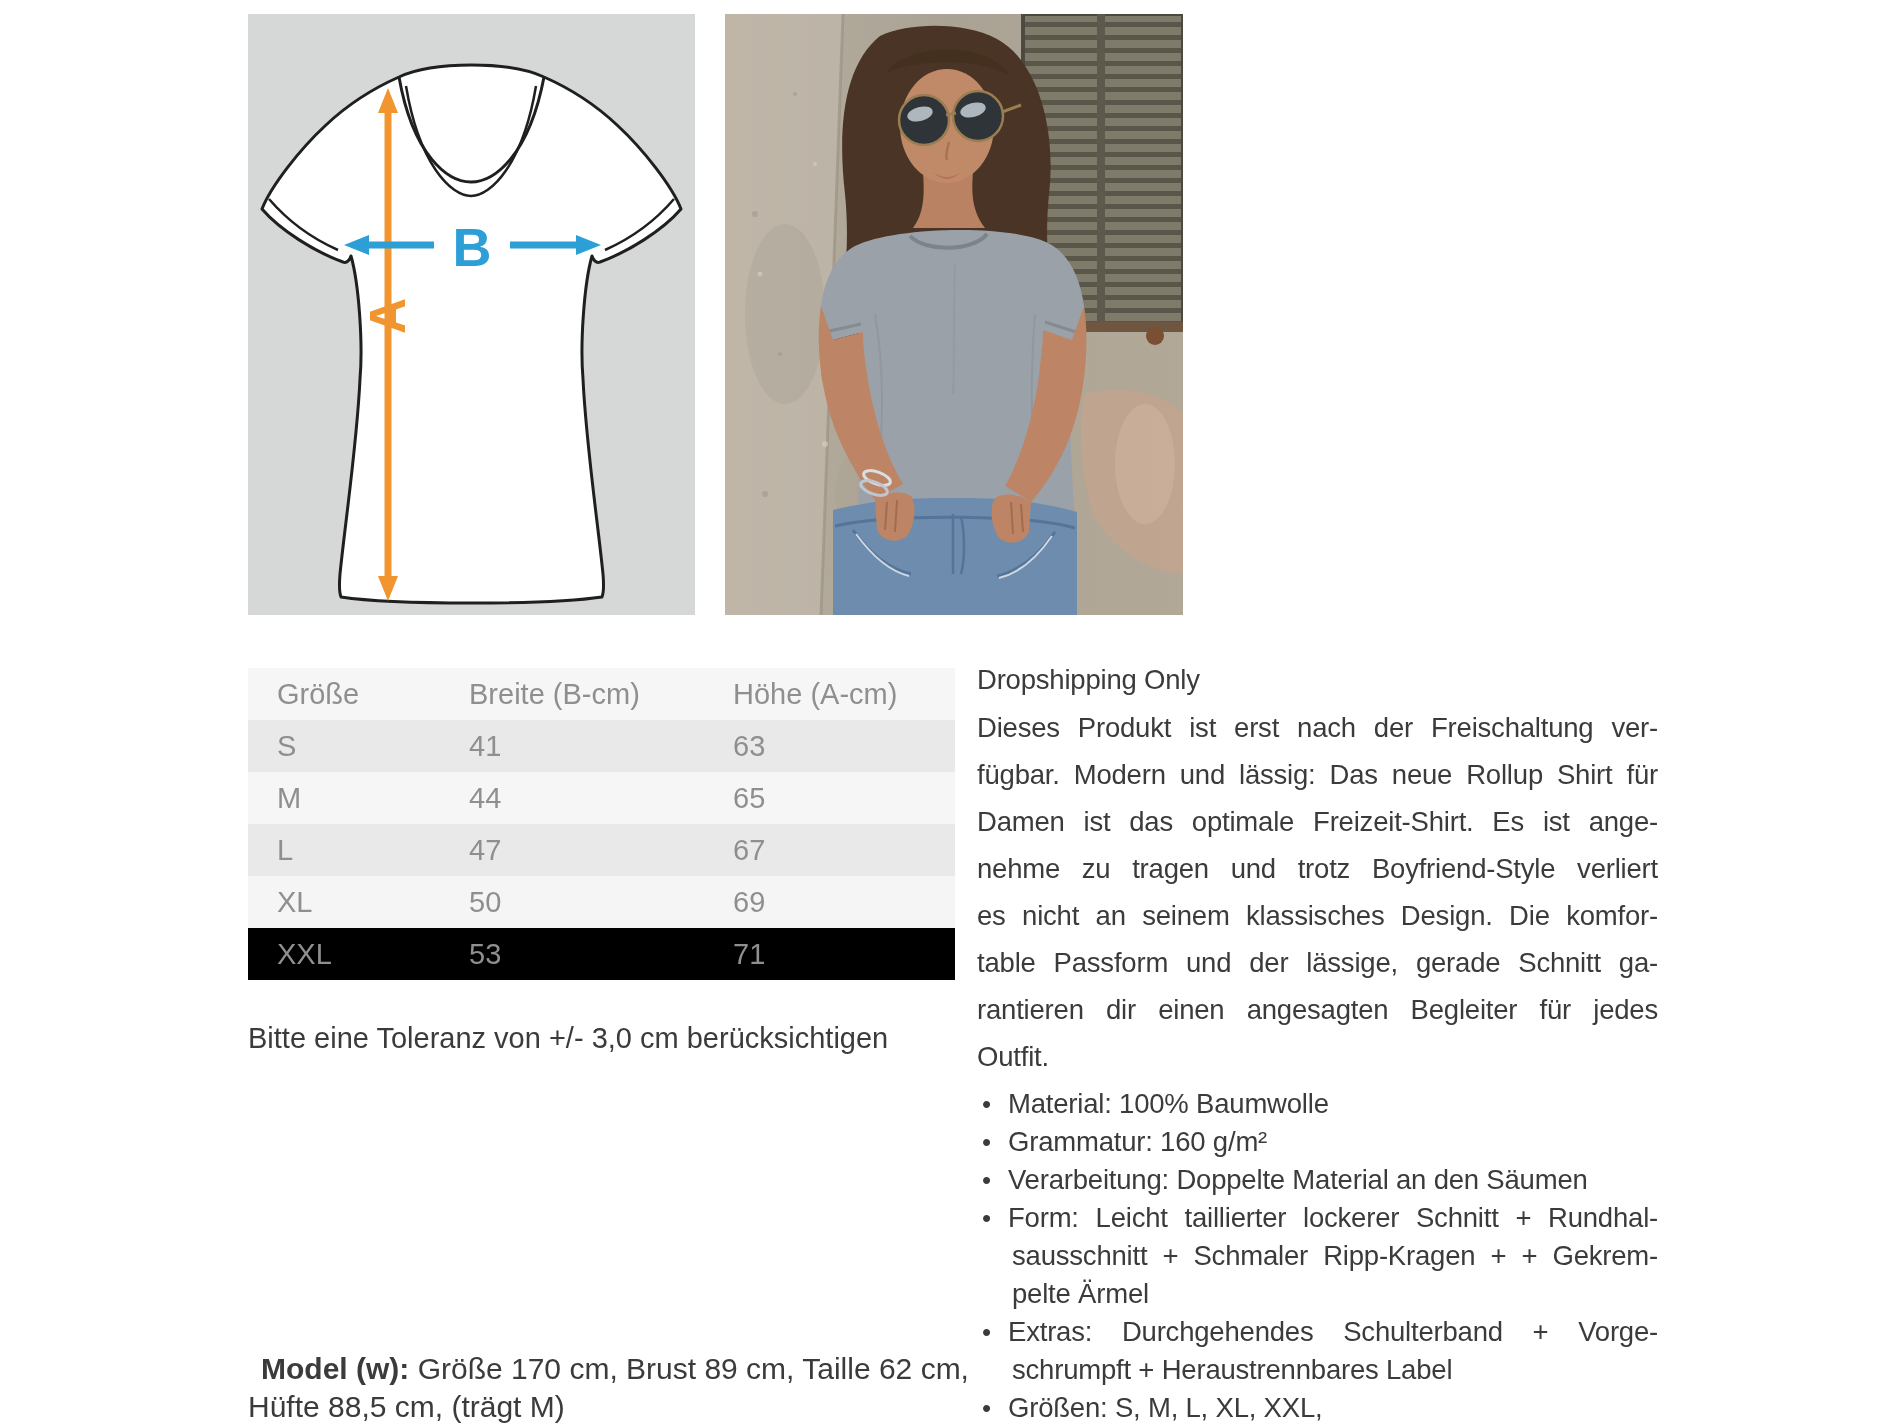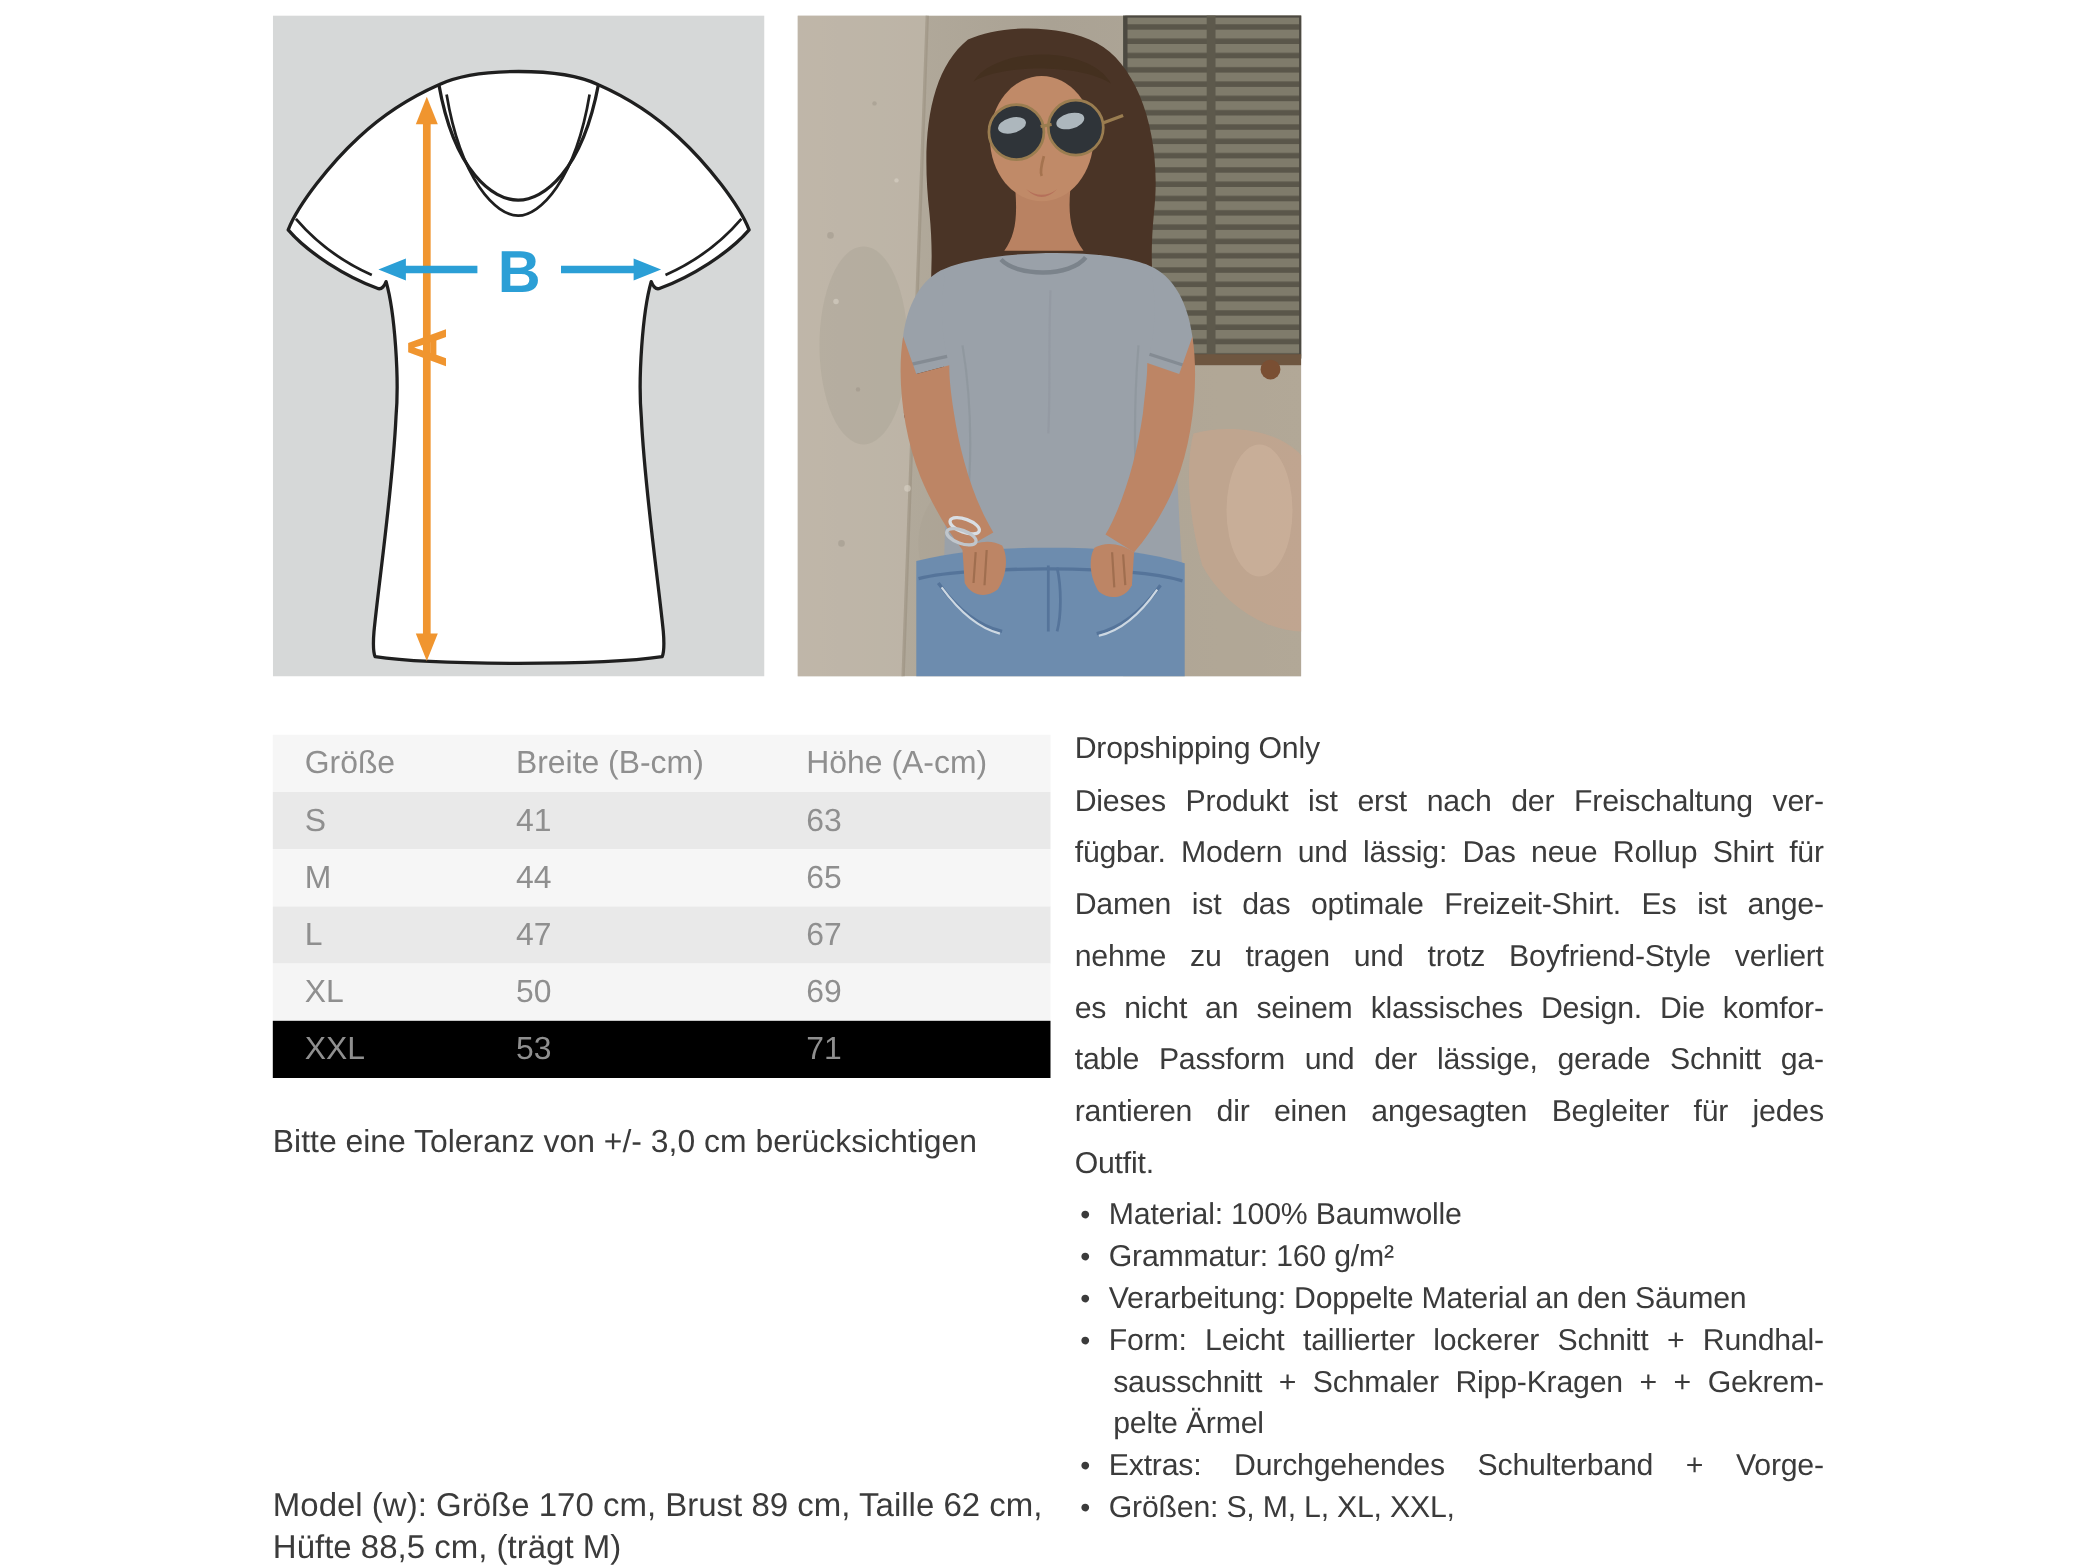--- a/index.html
+++ b/index.html
@@ -22,21 +22,21 @@
   .r-0 { background:#e9e9e9; }
   .r-1 { background:#f6f6f6; }
   .r-2 { background:#e9e9e9; }
   .r-3 { background:#f5f5f5; }
   .r-4 { background:#000000; }
 
   #tolerance-note { left:248px; top:1022px; width:720px; font-size:29px; }
 
   #model-info { left:248px; top:1350px; width:800px; font-size:30px; }
   .model-line { height:38px; line-height:38px; white-space:nowrap; }
-  .model-label { font-weight:normal; }
+  .model-label { font-weight:bold;margin-left:13px; }
 
   
   #description { left:977px; top:656px; width:681px; font-size:27.5px; letter-spacing:-0.2px; }
   #desc-heading { height:48px; line-height:48px; }
   .rline { height:47px; line-height:47px; overflow:hidden; text-align:justify; }
   .j { text-align-last:justify; }
   #desc-list { margin-top:5px; }
   .bline { position:relative; padding-left:31px; height:38px; line-height:38px; overflow:hidden; }
   .bline.cont { padding-left:35px; }
   .bline .bullet { position:absolute; left:5px; top:0; font-size:26px; }
@@ -270,18 +270,22 @@
       <span class="btext">sausschnitt + Schmaler Ripp-Kragen + + Gekrem-</span>
     </div>
     <div class="bline cont">
       <span class="bullet"></span>
       <span class="btext">pelte Ärmel</span>
     </div>
     <div class="bline j">
       <span class="bullet">•</span>
       <span class="btext">Extras: Durchgehendes Schulterband + Vorge-</span>
     </div>
+    <div class="bline cont">
+      <span class="bullet"></span>
+      <span class="btext">schrumpft + Heraustrennbares Label</span>
+    </div>
     <div class="bline">
       <span class="bullet">•</span>
       <span class="btext">Größen:  S, M, L, XL, XXL,</span>
     </div>
   </div>
 </div>
 
 </body></html>

